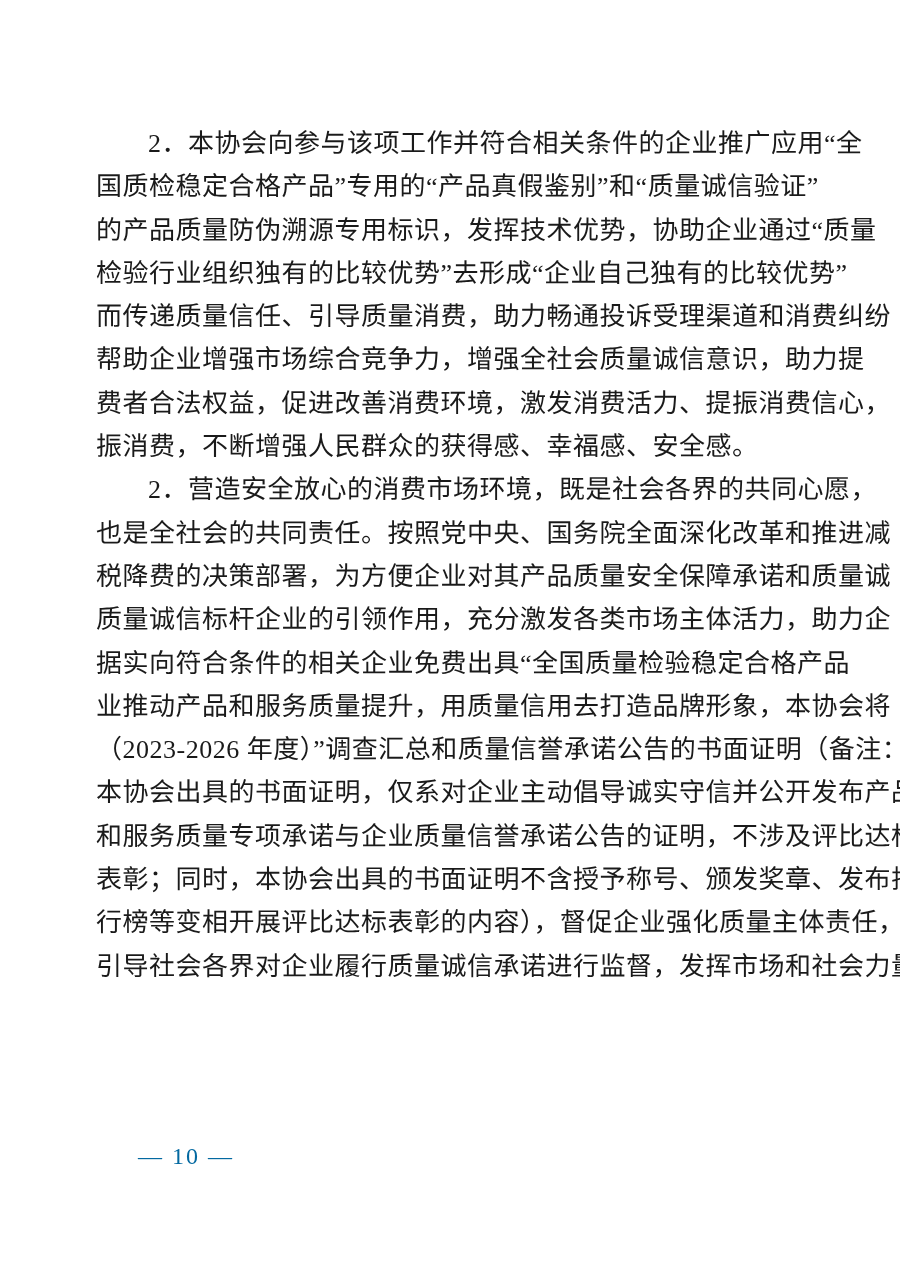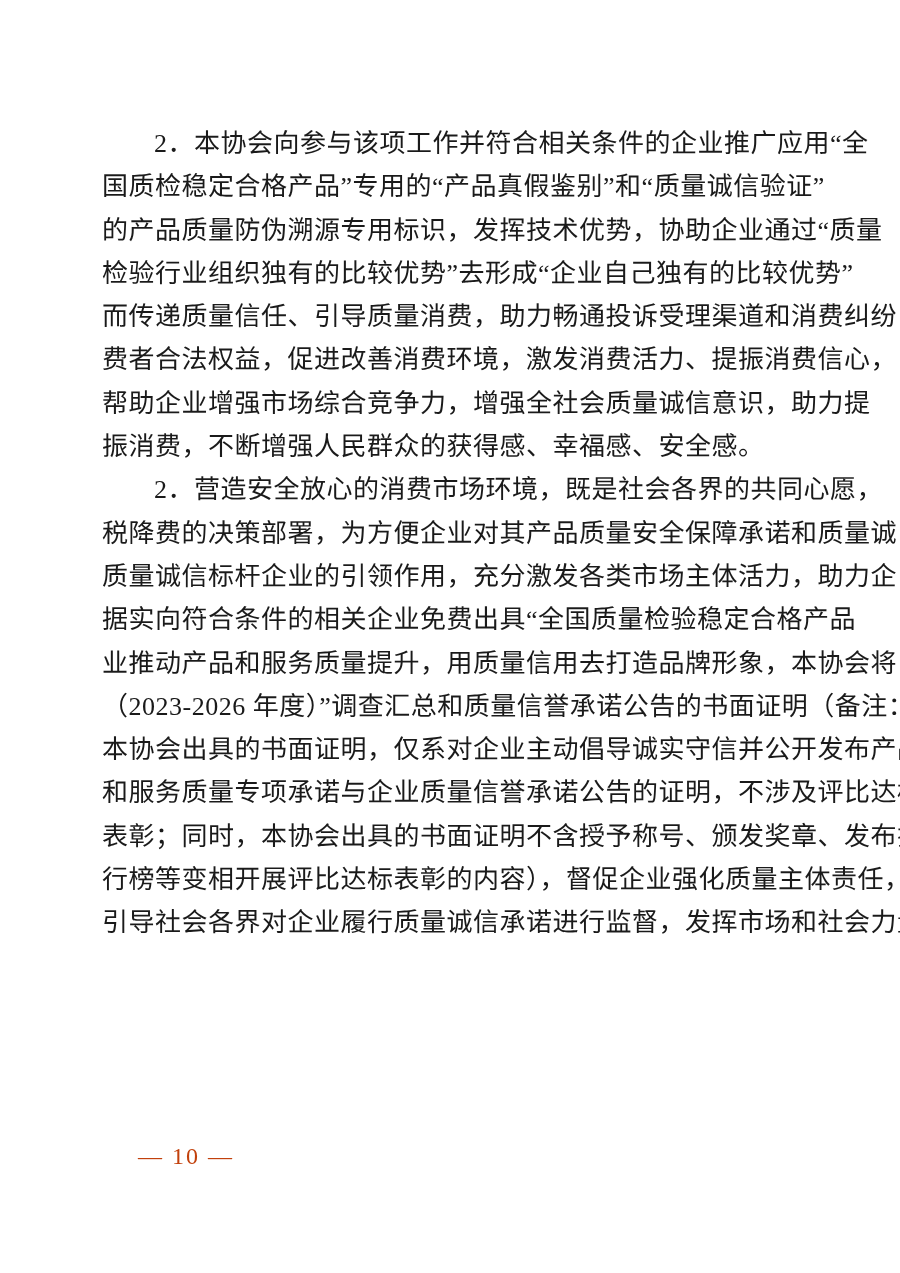--- a/index.html
+++ b/index.html
@@ -11,21 +11,21 @@
     position: relative;
     width: 900px;
     height: 1273px;
     background: #ffffff;
     overflow: hidden;
     font-family: "Liberation Serif", "DejaVu Serif", serif;
     color: #1a1a1a;
   }
   .body-text {
     position: absolute;
-    left: 102px;
+    left: 96px;
     top: 122px;
     width: 687px;
   }
   .line {
     margin: 0;
     padding: 0;
     height: 43.3px;
     line-height: 43.3px;
     font-size: 26px;
     letter-spacing: 0.5px;
@@ -41,38 +41,39 @@
   .line.short {
     text-align: center;
     text-align-last: left;
   }
   .page-footer {
     position: absolute;
     left: 138px;
     top: 1143px;
     font-size: 24px;
     letter-spacing: 2px;
-    color: #c2410c;
+    color: #0369a1;
   }
 </style>
 </head>
 <body>
 
 <div class="page">
 
   <main class="body-text">
     <p class="line indent">2．本协会向参与该项工作并符合相关条件的企业推广应用“全</p>
     <p class="line">国质检稳定合格产品”专用的“产品真假鉴别”和“质量诚信验证”</p>
     <p class="line">的产品质量防伪溯源专用标识，发挥技术优势，协助企业通过“质量</p>
     <p class="line">检验行业组织独有的比较优势”去形成“企业自己独有的比较优势”</p>
     <p class="line">而传递质量信任、引导质量消费，助力畅通投诉受理渠道和消费纠纷</p>
+    <p class="line">帮助企业增强市场综合竞争力，增强全社会质量诚信意识，助力提</p>
     <p class="line">费者合法权益，促进改善消费环境，激发消费活力、提振消费信心，</p>
-    <p class="line">帮助企业增强市场综合竞争力，增强全社会质量诚信意识，助力提</p>
     <p class="line short">振消费，不断增强人民群众的获得感、幸福感、安全感。</p>
     <p class="line indent">2．营造安全放心的消费市场环境，既是社会各界的共同心愿，</p>
+    <p class="line">也是全社会的共同责任。按照党中央、国务院全面深化改革和推进减</p>
     <p class="line">税降费的决策部署，为方便企业对其产品质量安全保障承诺和质量诚</p>
     <p class="line">质量诚信标杆企业的引领作用，充分激发各类市场主体活力，助力企</p>
     <p class="line">据实向符合条件的相关企业免费出具“全国质量检验稳定合格产品</p>
     <p class="line">业推动产品和服务质量提升，用质量信用去打造品牌形象，本协会将</p>
     <p class="line">（2023-2026 年度）”调查汇总和质量信誉承诺公告的书面证明（备注：</p>
     <p class="line">本协会出具的书面证明，仅系对企业主动倡导诚实守信并公开发布产品</p>
     <p class="line">和服务质量专项承诺与企业质量信誉承诺公告的证明，不涉及评比达标</p>
     <p class="line">表彰；同时，本协会出具的书面证明不含授予称号、颁发奖章、发布排</p>
     <p class="line">行榜等变相开展评比达标表彰的内容），督促企业强化质量主体责任，</p>
     <p class="line">引导社会各界对企业履行质量诚信承诺进行监督，发挥市场和社会力量</p>

